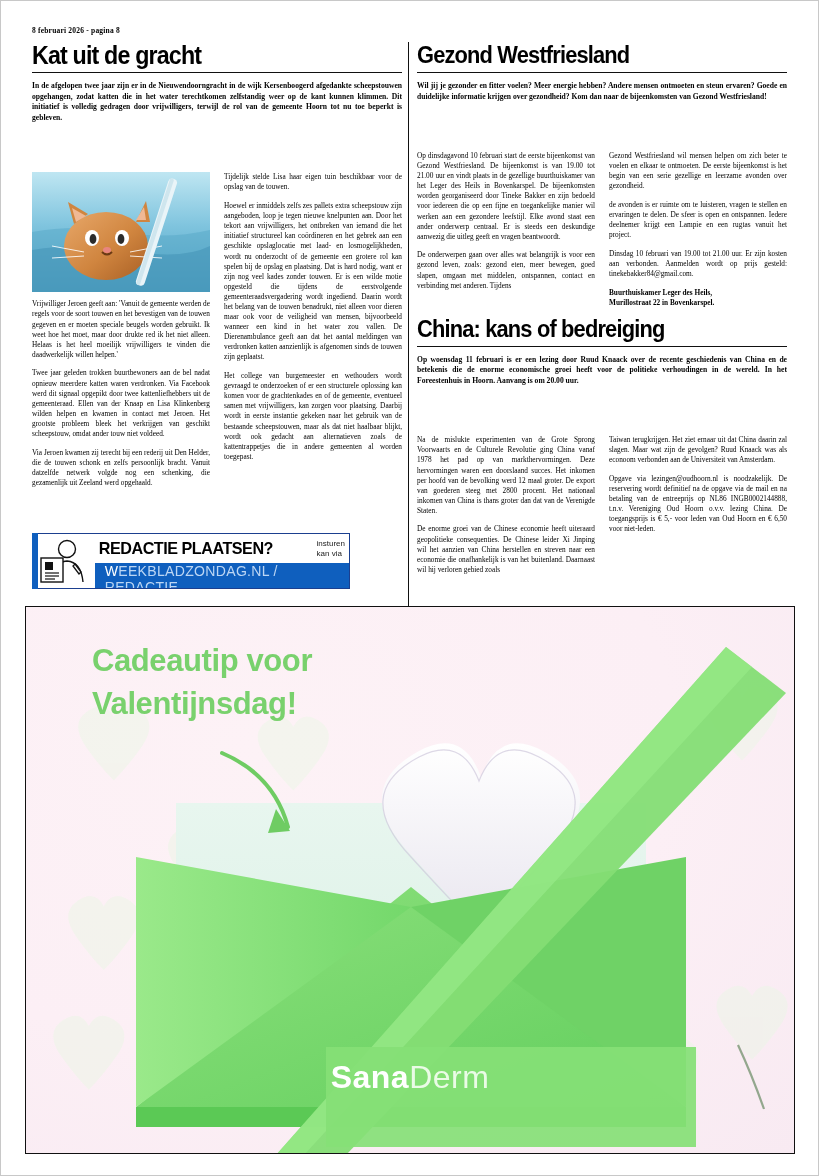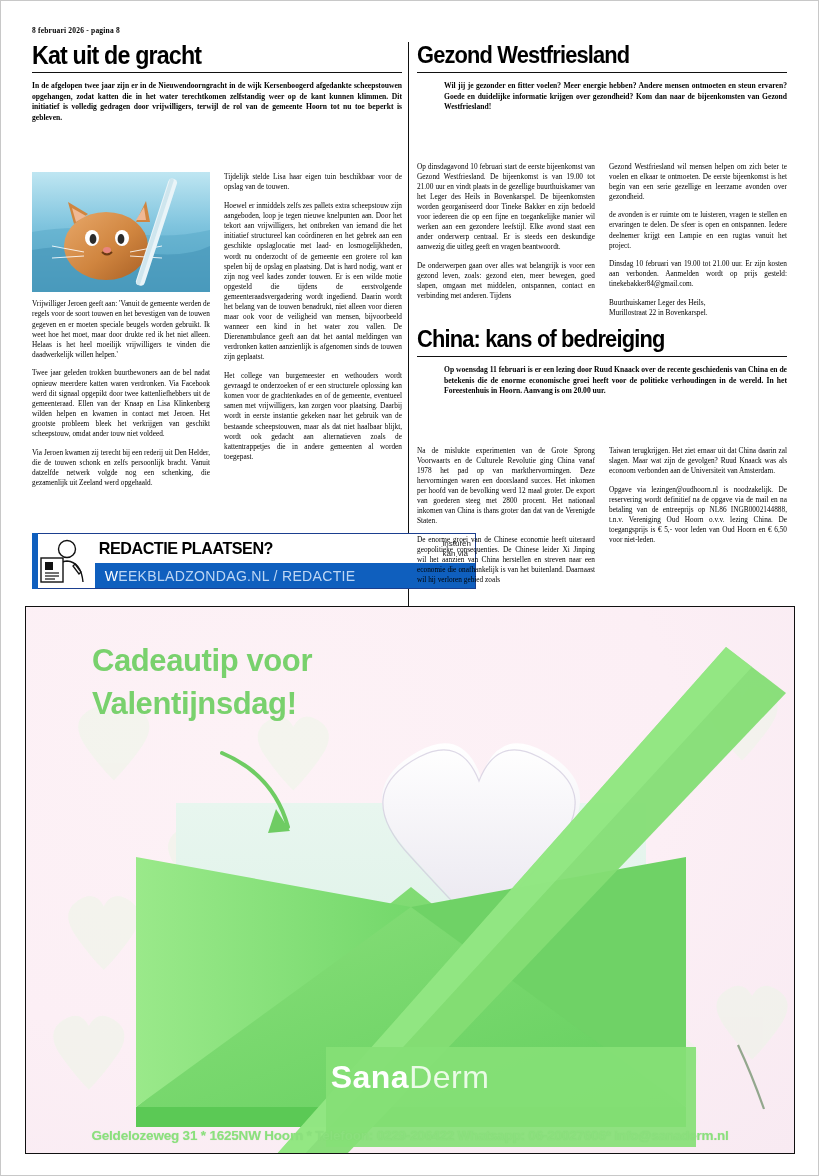--- a/index.html
+++ b/index.html
@@ -27,32 +27,32 @@
     font-family:"Liberation Sans", sans-serif;
     font-weight:bold;font-size:25px;line-height:26px;margin:0 0 4px 0;
     letter-spacing:-0.9px;
     transform:scaleX(0.93);transform-origin:left center;
   }
   h1.head.small{font-size:23.5px;}
   .hrule{border:0;border-top:1px solid #111;margin:4px 0 8px 0;}
 
   .lead{font-size:7.6px;line-height:10.6px;font-weight:bold;text-align:justify;
     margin:0 0 9px 0;}
-  .lead.wide{font-size:7.6px;line-height:10.5px;margin-left:27px;}
+  .lead.wide{font-size:7.6px;line-height:10.5px;}
   .col{width:178px;margin-top:40px;}
   .flexcols{display:flex;gap:14px;}
   p.body{font-size:7.3px;line-height:10.1px;text-align:justify;margin:0 0 8.5px 0;
     hyphens:auto;}
-  p.body.bold{font-weight:normal;}
+  p.body.bold{font-weight:bold;}
   p.body:last-child{margin-bottom:0;}
 
   .catimg{width:178px;height:120px;display:block;margin:0 0 7px 0;}
 
   
-  .redactie{position:absolute;left:32px;top:533px;width:444px;height:56px;
+  .redactie{position:absolute;left:32px;top:533px;width:318px;height:56px;
     border:1px solid #1b3f8f;box-sizing:border-box;background:#fff;
     display:flex;align-items:stretch;overflow:hidden;}
   .red-icon{width:62px;flex:0 0 62px;display:flex;align-items:center;justify-content:center;}
   .red-right{flex:1;display:flex;flex-direction:column;}
   .red-top{flex:0 0 29px;display:flex;align-items:center;}
   .red-title{font-family:"Liberation Sans", sans-serif;font-weight:bold;
     font-size:17px;letter-spacing:-0.5px;color:#000;padding-left:4px;
     transform:scaleX(0.95);transform-origin:left center;}
   .red-sub{font-family:"Liberation Sans", sans-serif;font-size:8px;line-height:9.4px;
     color:#222;margin-left:auto;padding-right:4px;text-align:left;}
@@ -289,17 +289,16 @@
 
       <svg class="arrow" width="120" height="110" viewBox="0 0 120 110">
         <path d="M8 6 q52 22 66 74" stroke="#6fcc63" stroke-width="4" fill="none" stroke-linecap="round"></path>
         <path d="M62 62 L76 84 L54 86 Z" fill="#6fcc63"></path>
       </svg>
 
       <div class="sana">
         <span class="b">Sana</span><span class="d">Derm</span>
       </div>
 
-      <div class="ad-footer">Geldelozeweg 31 * 1625NW Hoorn * Telefoon: 0229-206422 Whatsapp: 06-20027606* info@sanaderm.nl</div>
     </div>
   </div>
 
 </div>
 
 </body></html>

